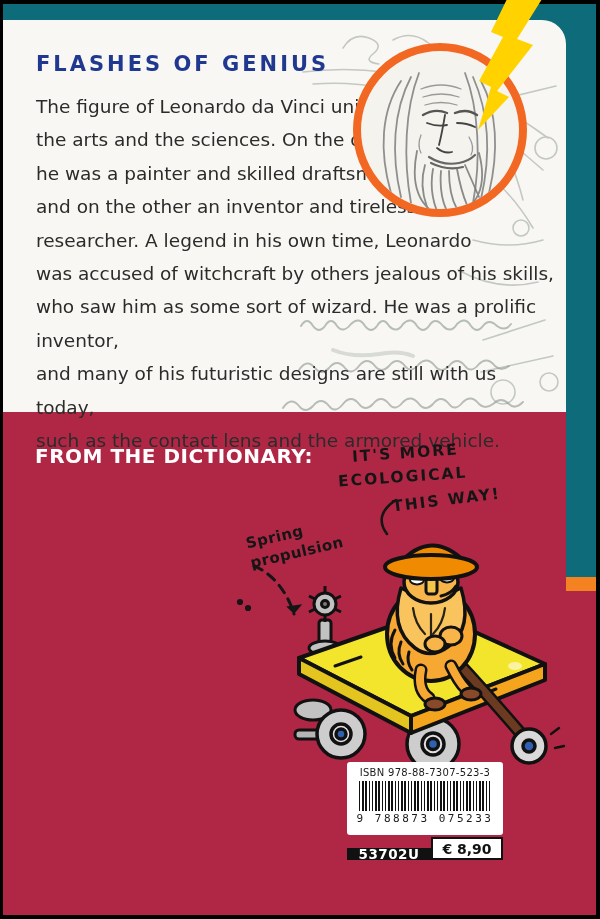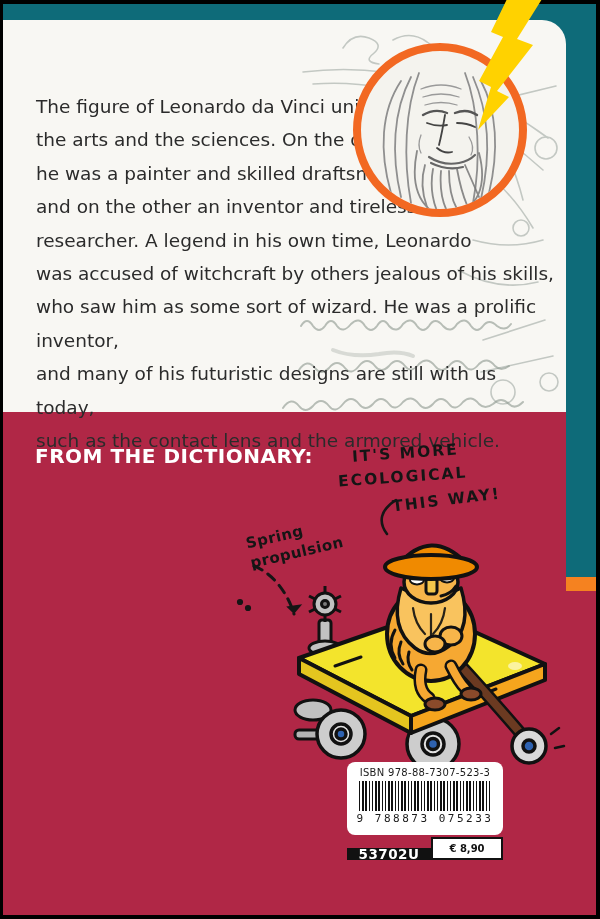--- a/index.html
+++ b/index.html
@@ -46,30 +46,30 @@
   .speech-3{left:392px;top:491px;transform:rotate(-7deg);}
   .speech-tail{position:absolute;left:372px;top:498px;width:32px;height:38px;z-index:4;}
   .spring-caption{
     position:absolute;left:247px;top:521px;width:110px;z-index:4;color:#151515;font-size:15px;
     font-weight:600;letter-spacing:0.5px;line-height:20px;white-space:pre-line;transform:rotate(-13deg);
   }
   .spring-arrow{position:absolute;left:232px;top:558px;width:90px;height:78px;z-index:4;}
   .cartoon{position:absolute;left:283px;top:538px;width:292px;height:238px;z-index:4;}
   
   .barcode-label{position:absolute;left:347px;top:762px;width:156px;z-index:4;}
-  .bc-white{background:#fff;border-radius:8px;height:73px;padding-top:5px;}
+  .bc-white{background:#fff;border-radius:3px;height:73px;padding-top:5px;}
   .bc-isbn{text-align:center;color:#1a1a1a;font-size:10px;letter-spacing:0.3px;}
   .bc-bars{
     height:30px;margin:3px 12px 0 12px;
     background:repeating-linear-gradient(90deg,#111 0 1px,#fff 1px 3px,#111 3px 5px,#fff 5px 6px,#111 6px 8px,#fff 8px 10px,#111 10px 11px,#fff 11px 13px);
   }
   .bc-digits{text-align:center;color:#1a1a1a;font-size:11px;letter-spacing:2.5px;margin-top:1px;font-family:"DejaVu Sans Mono","Liberation Mono",monospace;}
   .bc-row{display:flex;height:23px;margin-top:2px;}
   .bc-code{flex:0 0 84px;background:#111;color:#fff;font-size:13.5px;font-weight:bold;display:flex;align-items:center;justify-content:center;letter-spacing:0.5px;margin-top:11px;}
-  .bc-price{flex:1;background:#fff;border:2px solid #111;color:#111;font-size:10px;font-weight:bold;display:flex;align-items:center;justify-content:center;}
+  .bc-price{flex:1;background:#fff;border:2px solid #111;color:#111;font-size:14px;font-weight:bold;display:flex;align-items:center;justify-content:center;}
 </style>
 </head>
 <body>
 
 <div class="cover">
 
   <div class="red-panel"></div>
   <div class="teal-corner"></div>
   <div class="teal-top"></div>
   <div class="teal-right"></div>
@@ -94,20 +94,21 @@
         <circle cx="546" cy="362" r="9"></circle>
       </g>
       <g fill="none" stroke="#8d988f" stroke-width="2" opacity="0.6" stroke-linecap="round">
         <path d="M298,306 q6,-10 12,0 q6,8 12,0 q6,-10 12,0 q6,8 14,-2 q8,-8 14,2 q6,8 12,0 q6,-10 12,0 q8,8 14,-2 q8,-8 14,2 q6,8 12,0 q6,-10 14,0 q8,8 14,-2 q8,-8 14,2 q6,8 12,0 q6,-8 14,0 q8,6 14,-2"></path>
         <path d="M296,350 q8,-12 16,-2 q6,8 14,0 q8,-10 16,0 q6,8 14,-2 q8,-10 16,0 q6,8 14,0 q8,-10 16,0 q6,8 14,-2 q8,-8 16,2 q6,8 14,0 q8,-10 16,0 q6,8 14,-2 q8,-8 16,2 q6,6 14,0"></path>
         <path d="M280,388 q8,-12 16,-2 q6,8 14,0 q8,-10 16,0 q6,8 14,-2 q8,-10 16,0 q6,8 14,0 q8,-10 16,0 q6,8 14,-2 q8,-8 16,2 q6,8 14,0 q8,-10 16,0 q6,8 14,-2 q8,-8 16,2 q6,6 14,0 q8,-8 16,0 q6,6 14,-2"></path>
         <path d="M330,330 q20,8 46,4 q20,-4 34,2" stroke-width="4" opacity="0.5"></path>
       </g>
     </svg>
 
+    <div class="headline">FLASHES OF GENIUS</div>
     <div class="lead">The figure of Leonardo da Vinci united both
 the arts and the sciences. On the one hand
 he was a painter and skilled draftsman,
 and on the other an inventor and tireless
 researcher. A legend in his own time, Leonardo
 was accused of witchcraft by others jealous of his skills,
 who saw him as some sort of wizard. He was a prolific inventor,
 and many of his futuristic designs are still with us today,
 such as the contact lens and the armored vehicle.</div>
   </div>

